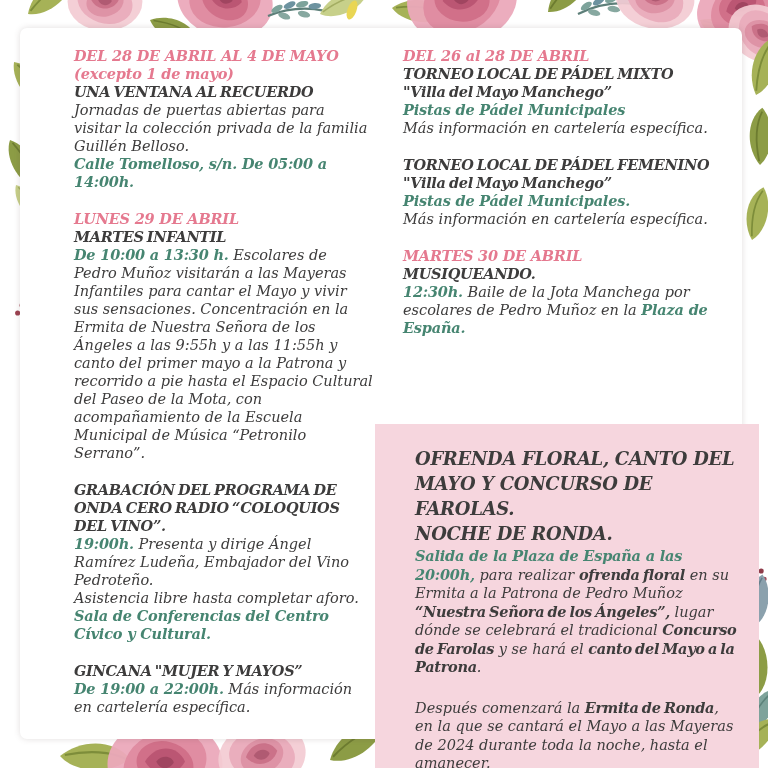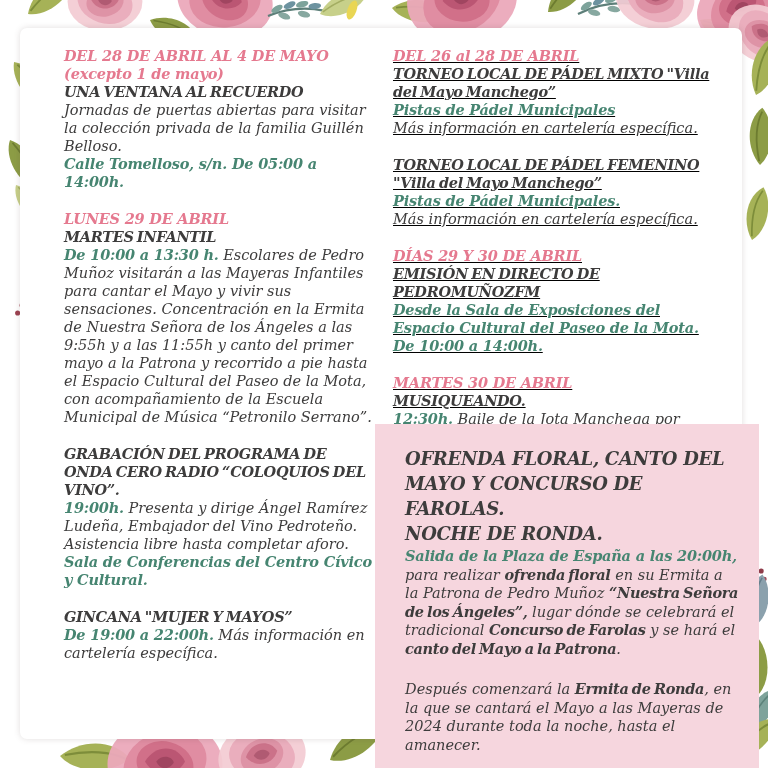--- a/index.html
+++ b/index.html
@@ -13,22 +13,22 @@
   
   #panel{
     position:absolute;left:20px;top:28px;width:722px;height:711px;
     background:#ffffff;border-radius:7px;z-index:1;
     box-shadow:0 0 6px rgba(90,70,70,.18);
   }
   
   #content{position:absolute;inset:0;z-index:2;font-style:italic;}
   .col{position:absolute;top:47px;}
   #left-col{left:57px;width:316px;}
-  #right-col{left:386px;width:330px;text-decoration:underline;}
-  .event{margin:0 0 19px 7px;}
+  #right-col{left:386px;width:330px;}
+  .event{margin:0 0 19px 17px;}
   .event:last-child{margin-bottom:0;}
   .para{margin:0;font-size:14.5px;line-height:18px;color:var(--dark);}
   .para-title{line-height:23px;}
   .seg-body{font-weight:400;color:var(--dark);}
   .seg-dark{font-weight:700;color:var(--dark);letter-spacing:-0.3px;word-spacing:-1.5px;}
   .seg-pink{font-weight:700;color:var(--pink);letter-spacing:-0.2px;}
   .seg-teal{font-weight:700;color:var(--teal);letter-spacing:-0.2px;}
   .seg-title{font-weight:700;color:var(--dark);font-size:18px;letter-spacing:-0.3px;}
   
   #pink-box{
@@ -175,25 +175,20 @@
         <p class="para"><span class="seg-dark">TORNEO LOCAL DE PÁDEL MIXTO "Villa del Mayo Manchego”</span></p>
         <p class="para"><span class="seg-teal">Pistas de Pádel Municipales</span></p>
         <p class="para"><span class="seg-body">Más información en cartelería específica.</span></p>
       </div>
       <div class="event">
         <p class="para"><span class="seg-dark">TORNEO LOCAL DE PÁDEL FEMENINO "Villa del Mayo Manchego”</span></p>
         <p class="para"><span class="seg-teal">Pistas de Pádel Municipales.</span></p>
         <p class="para"><span class="seg-body">Más información en cartelería específica.</span></p>
       </div>
       <div class="event">
-        <p class="para"><span class="seg-pink">DÍAS 29 Y 30 DE ABRIL</span></p>
-        <p class="para"><span class="seg-dark">EMISIÓN EN DIRECTO DE PEDROMUÑOZFM</span></p>
-        <p class="para"><span class="seg-teal">Desde la Sala de Exposiciones del Espacio Cultural del Paseo de la Mota. De 10:00 a 14:00h.</span></p>
-      </div>
-      <div class="event">
         <p class="para"><span class="seg-pink">MARTES 30 DE ABRIL</span></p>
         <p class="para"><span class="seg-dark">MUSIQUEANDO.</span></p>
         <p class="para"><span class="seg-teal">12:30h.</span><span class="seg-body"> Baile de la Jota Manchega por escolares de Pedro Muñoz en la </span><span class="seg-teal">Plaza de España.</span></p>
       </div>
     </div>
   <div id="pink-box">
       <div class="event">
         <p class="para para-title"><span class="seg-title">OFRENDA FLORAL, CANTO DEL MAYO Y CONCURSO DE FAROLAS.</span></p>
         <p class="para para-title"><span class="seg-title">NOCHE DE RONDA.</span></p>
         <p class="para"><span class="seg-teal">Salida de la Plaza de España a las 20:00h,</span><span class="seg-body"> para realizar </span><span class="seg-dark">ofrenda floral</span><span class="seg-body"> en su Ermita a la Patrona de Pedro Muñoz </span><span class="seg-dark">“Nuestra Señora de los Ángeles”,</span><span class="seg-body"> lugar dónde se celebrará el tradicional </span><span class="seg-dark">Concurso de Farolas</span><span class="seg-body"> y se hará el </span><span class="seg-dark">canto del Mayo a la Patrona</span><span class="seg-body">.</span></p>

